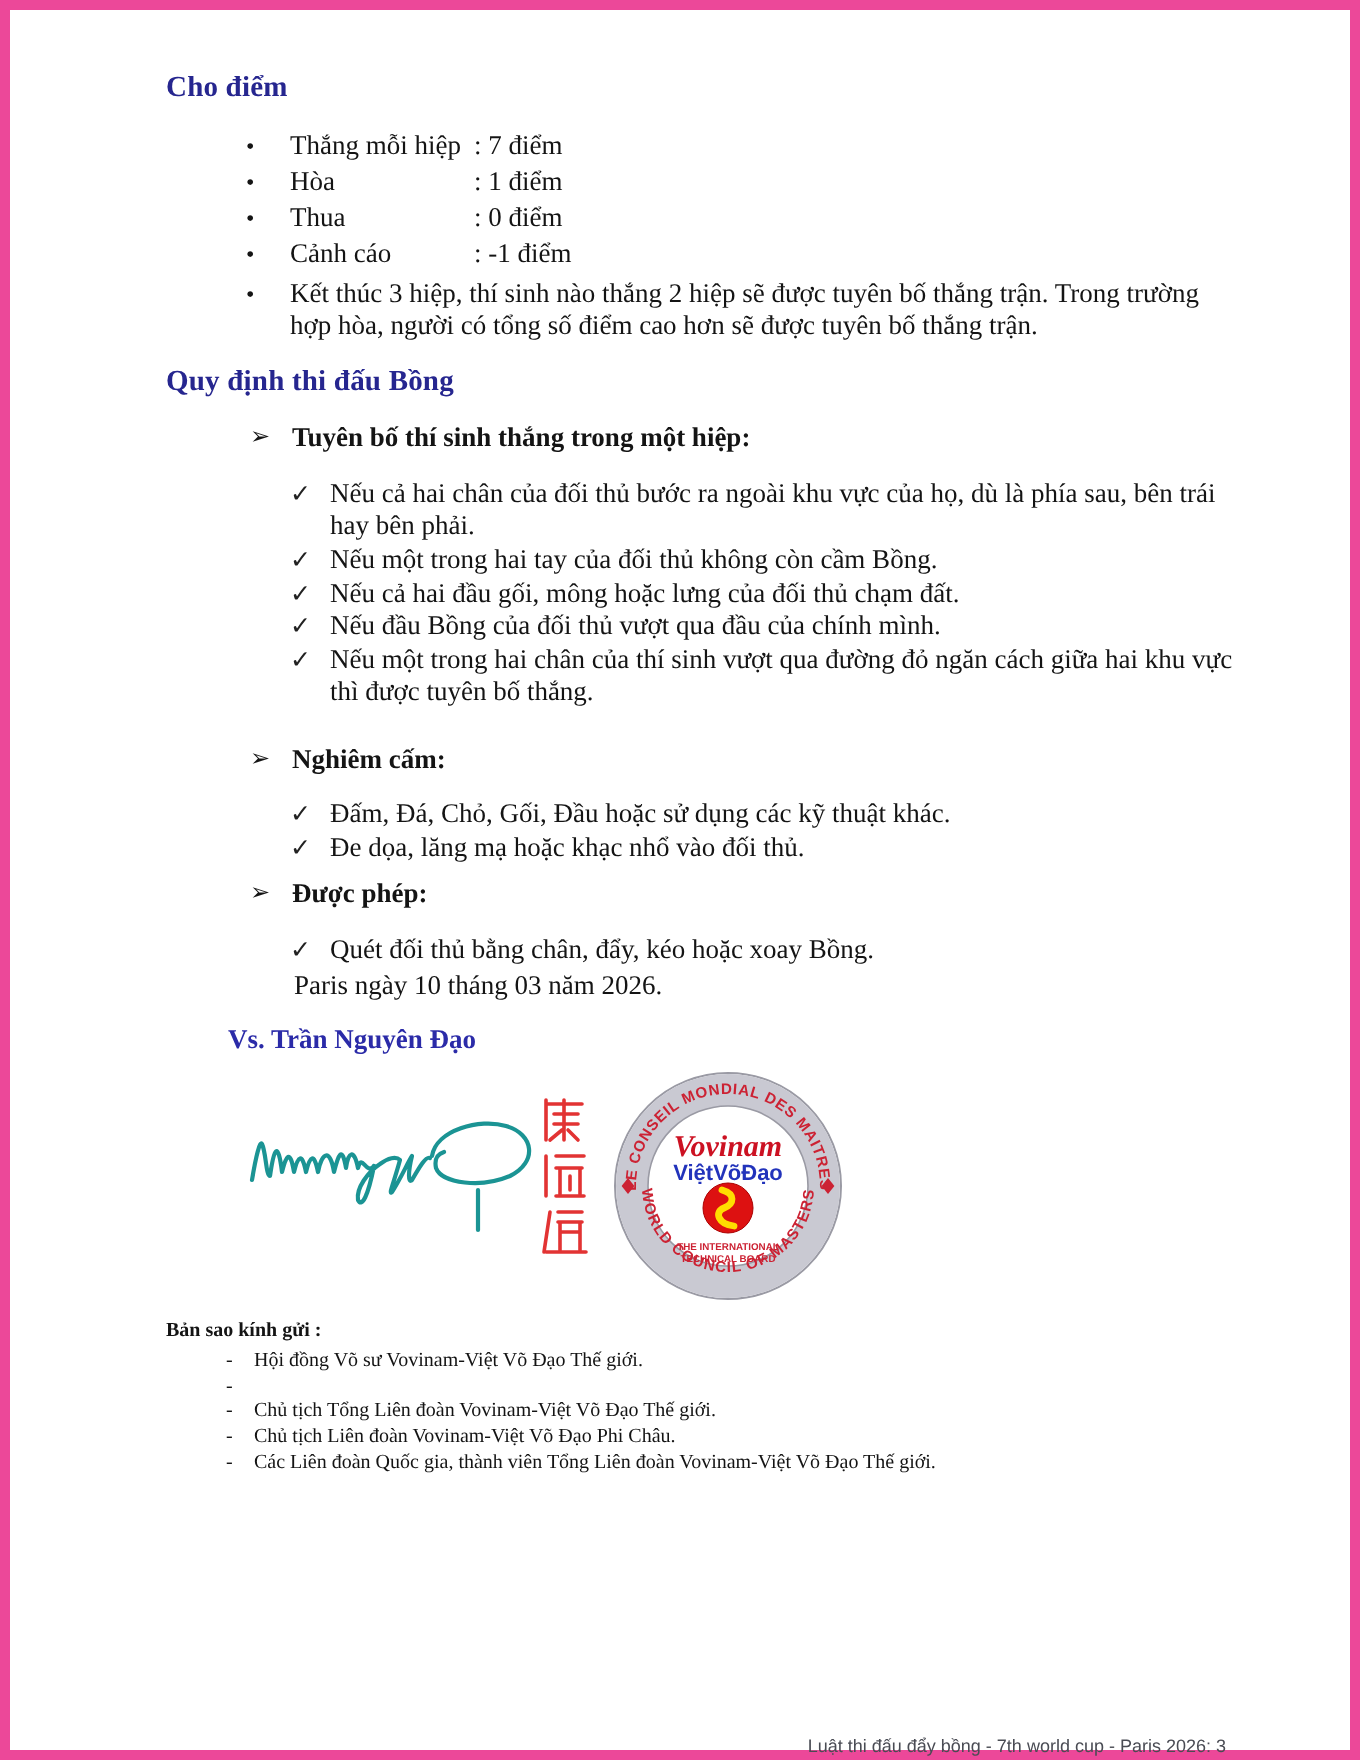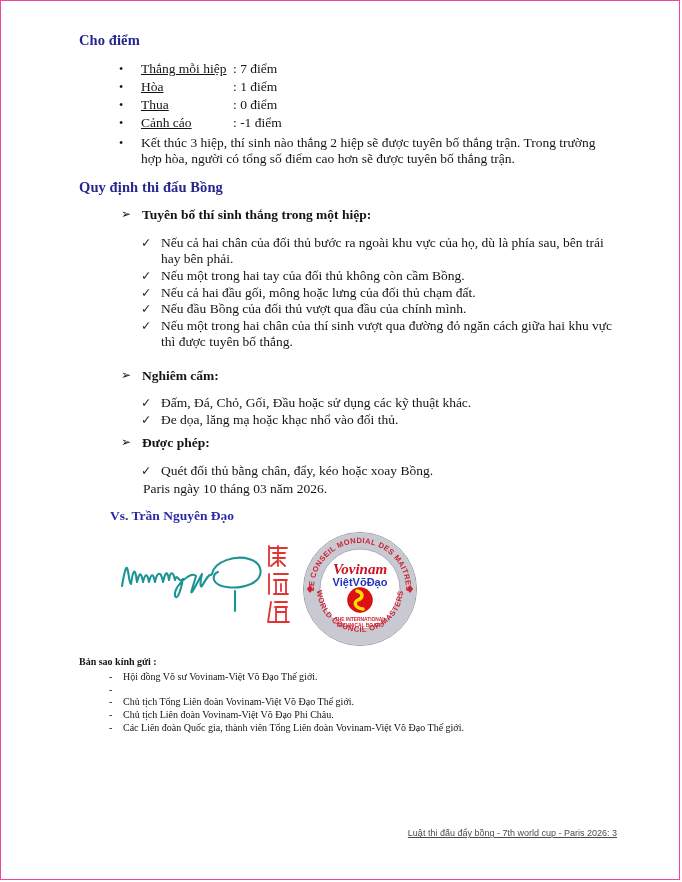--- a/index.html
+++ b/index.html
@@ -1,23 +1,23 @@
 <!DOCTYPE html>
 <html><head>
 <meta charset="utf-8">
 <style>
   html,body{margin:0;padding:0;background:#fff;}
   body{width:682px;height:882px;position:relative;font-family:"Liberation Serif",serif;color:#141414;}
-  .page{position:absolute;left:0;top:0;width:680px;height:880px;background:#fff;border:1px solid #ec4899;box-sizing:border-box;}
+  .page{position:absolute;left:0;top:0;width:680px;height:880px;background:#fff;border:5px solid #ec4899;box-sizing:border-box;}
   .abs{position:absolute;}
   .sec-heading{color:#26268F;font-weight:bold;font-size:14.5px;letter-spacing:.1px;}
   
   .score-row{display:flex;height:18px;align-items:baseline;font-size:13.5px;}
   .dot{width:22px;text-align:left;font-size:12px;}
-  .score-label{width:92px;text-decoration:underline;}
+  .score-label{width:92px;}
   .score-value{}
   .note-row{display:flex;font-size:13.5px;line-height:16.3px;}
   .note-row .dot{flex:0 0 22px;}
   .note-text{width:462px;}
   
   .sub-heading{display:flex;font-size:13.5px;font-weight:bold;}
   .arrow{flex:0 0 21px;font-weight:normal;font-size:12px;}
   .check-item{display:flex;font-size:13.5px;line-height:16.2px;margin-bottom:.5px;}
   .check{flex:0 0 20px;font-size:12.5px;color:#222;}
   .check-text{width:462px;}
@@ -182,15 +182,15 @@
     <div class="cc-row">
       <span class="cc-dash">-</span>
       <span class="cc-text">Chủ tịch Liên đoàn Vovinam-Việt Võ Đạo Phi Châu.</span>
     </div>
     <div class="cc-row">
       <span class="cc-dash">-</span>
       <span class="cc-text">Các Liên đoàn Quốc gia, thành viên Tổng Liên đoàn Vovinam-Việt Võ Đạo Thế giới.</span>
     </div>
   </div>
 
-  <div class="abs footer" style="top:827px;right:62px;text-decoration:underline;">Luật thi đấu đẩy bồng - 7th world cup - Paris 2026: 3</div>
+  <div class="abs footer" style="top:863px;right:62px;">Luật thi đấu đẩy bồng - 7th world cup - Paris 2026: 3</div>
 
 </div>
 
 </body></html>

